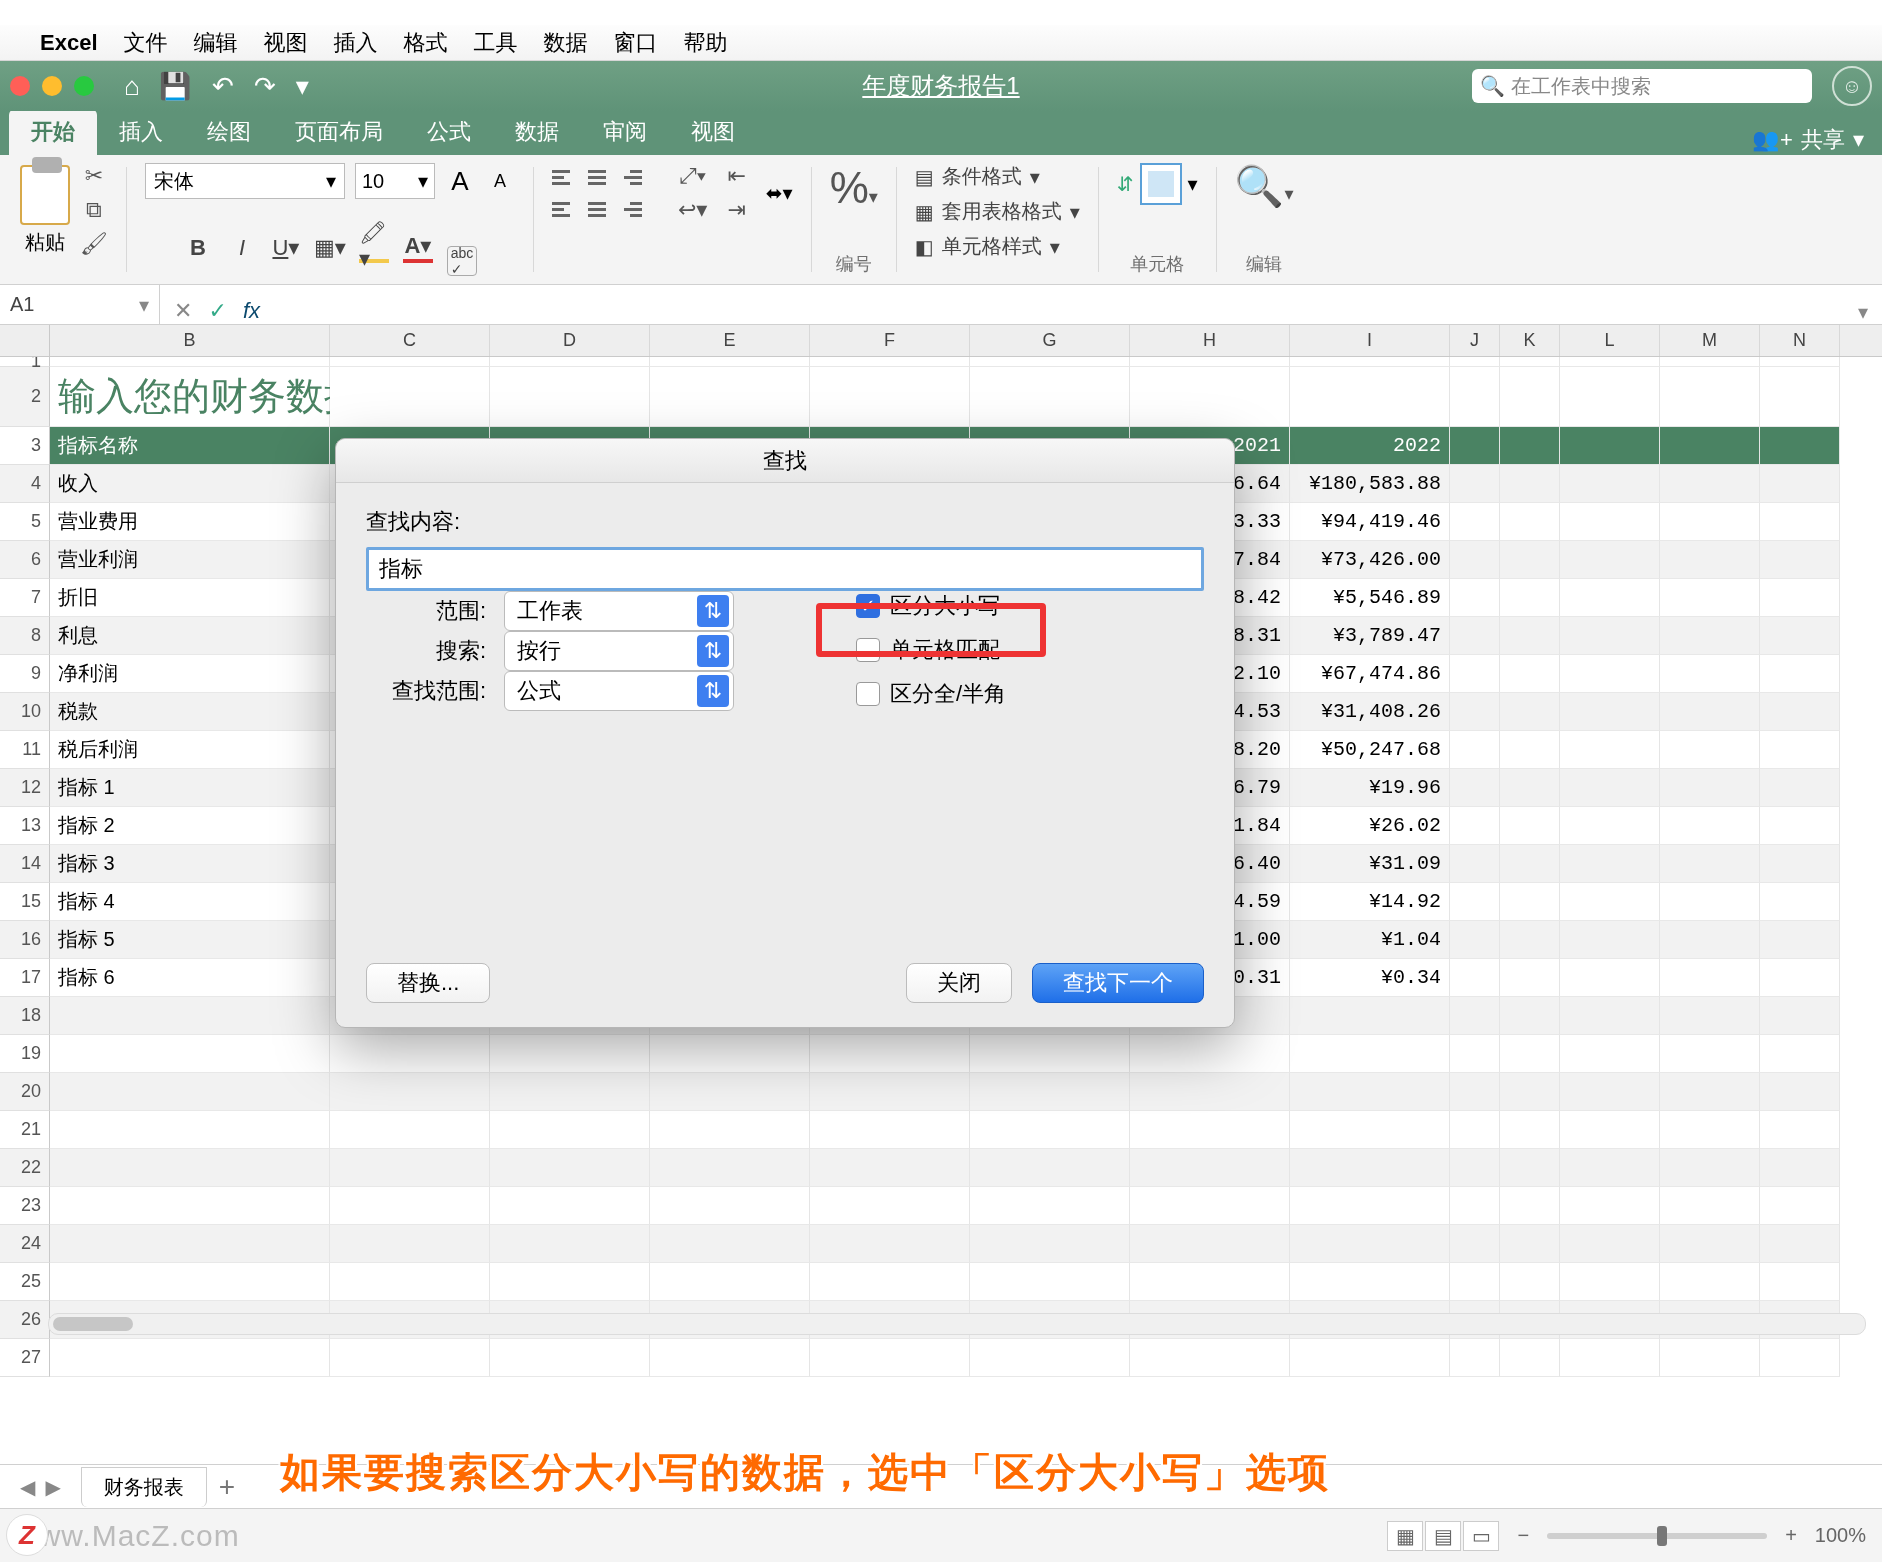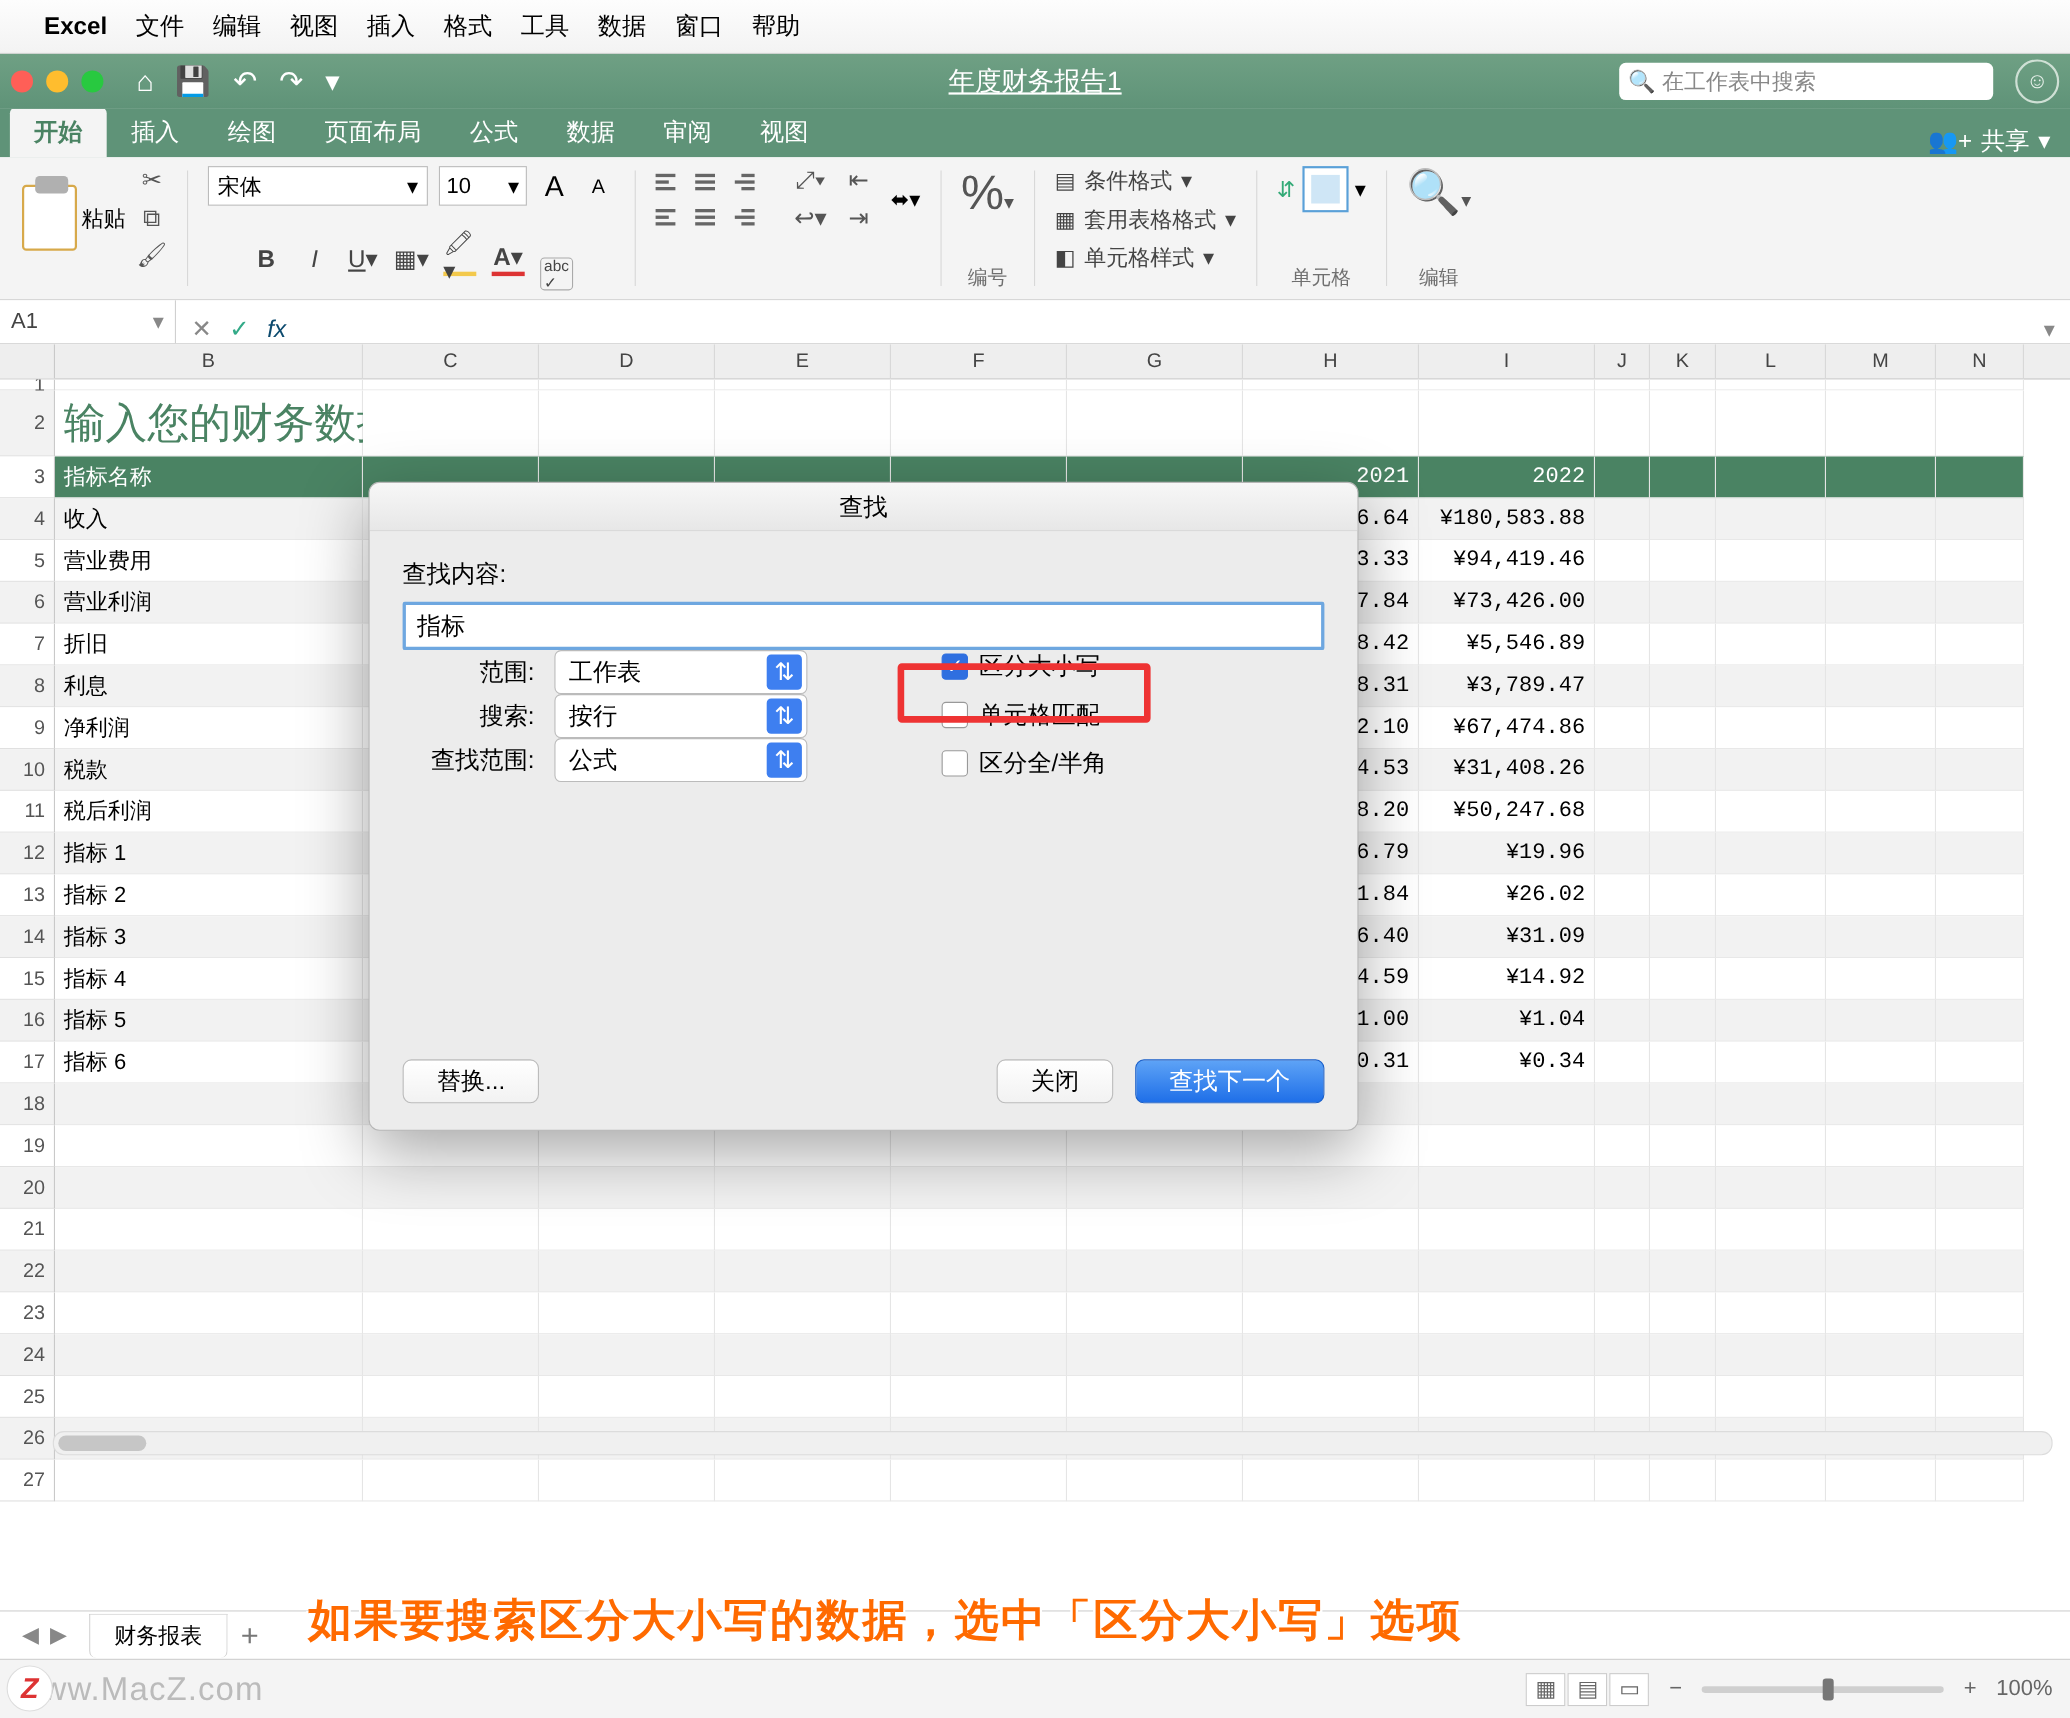--- a/index.html
+++ b/index.html
@@ -1,19 +1,19 @@
 <!DOCTYPE html>
 <html><head>
 <meta charset="utf-8">
 <style>
 * { box-sizing: border-box; margin: 0; padding: 0; font-family: -apple-system, "Helvetica Neue", Arial, sans-serif; }
 body { width: 1882px; height: 1562px; background: #fff; overflow: hidden; font-size: 20px; }
 
 
-.mac-menubar { height: 49px; background: linear-gradient(#fdfdfd,#f3f3f3); display:flex; align-items:center; padding:0 14px; gap:26px; font-size:22px; border-bottom:1px solid #d6d6d6;}
+.mac-menubar { height: 36px; background: linear-gradient(#fdfdfd,#f3f3f3); display:flex; align-items:center; padding:0 14px; gap:26px; font-size:22px; border-bottom:1px solid #d6d6d6;margin-top:25px;}
 .mac-menubar .apple{font-size:24px;}
 .mac-menubar .appname{font-weight:700;}
 
 
 .titlebar{height:50px;background:linear-gradient(#6fa084,#5f9378);display:flex;align-items:center;color:#fff;padding:0 10px;position:relative;}
 .traffic{display:flex;gap:12px;margin-right:30px;}
 .traffic span{width:20px;height:20px;border-radius:50%;}
 .tl-close{background:#ff5f57;}
 .tl-min{background:#ffbd2e;}
 .tl-max{background:#28c940;}
@@ -27,21 +27,21 @@
 .ribbon-tabs{height:44px;background:#5f9378;display:flex;align-items:flex-end;padding-left:9px;color:#fff;font-size:22px;}
 .ribbon-tab{padding:8px 22px;cursor:pointer;}
 .ribbon-tab.active{background:#f4f4f4;color:#4a8363;border-radius:6px 6px 0 0;font-weight:600;}
 .share-btn{margin-left:auto;margin-right:18px;display:flex;align-items:center;gap:8px;}
 
 
 .ribbon{height:130px;background:#f4f4f4;border-bottom:1px solid #d0d0d0;display:flex;align-items:stretch;padding:6px 10px;gap:8px;}
 .group{display:flex;flex-direction:column;align-items:center;justify-content:space-between;padding:2px 10px;}
 .group-sep{width:1px;background:#d8d8d8;margin:6px 0;}
 .group-label{font-size:18px;color:#6f6f6f;}
-.paste-big{display:flex;flex-direction:row;align-items:center;justify-content:center;gap:4px;}
+.paste-big{display:flex;flex-direction:column;align-items:center;justify-content:center;gap:4px;}
 .clip-icon{width:50px;height:60px;background:#fff;border:2px solid #d7a94a;border-radius:4px;position:relative;}
 .clip-icon:before{content:"";position:absolute;top:-10px;left:10px;width:30px;height:16px;background:#b0b0b0;border-radius:4px;}
 .mini-col{display:flex;flex-direction:column;gap:8px;align-items:center;justify-content:center;font-size:22px;color:#555;}
 .row{display:flex;gap:10px;align-items:center;}
 .font-select{width:200px;height:36px;border:1px solid #bbb;background:#fff;padding:0 8px;font-size:20px;display:flex;align-items:center;justify-content:space-between;}
 .size-select{width:80px;height:36px;border:1px solid #bbb;background:#fff;padding:0 6px;font-size:20px;display:flex;align-items:center;justify-content:space-between;}
 .font-group .row2{display:flex;gap:14px;align-items:center;font-size:22px;margin-top:8px;color:#444;}
 .ic{width:30px;height:30px;display:inline-flex;align-items:center;justify-content:center;}
 .underline-color{border-bottom:4px solid #d33;}
 .underline-yellow{border-bottom:4px solid #f3c94c;}

